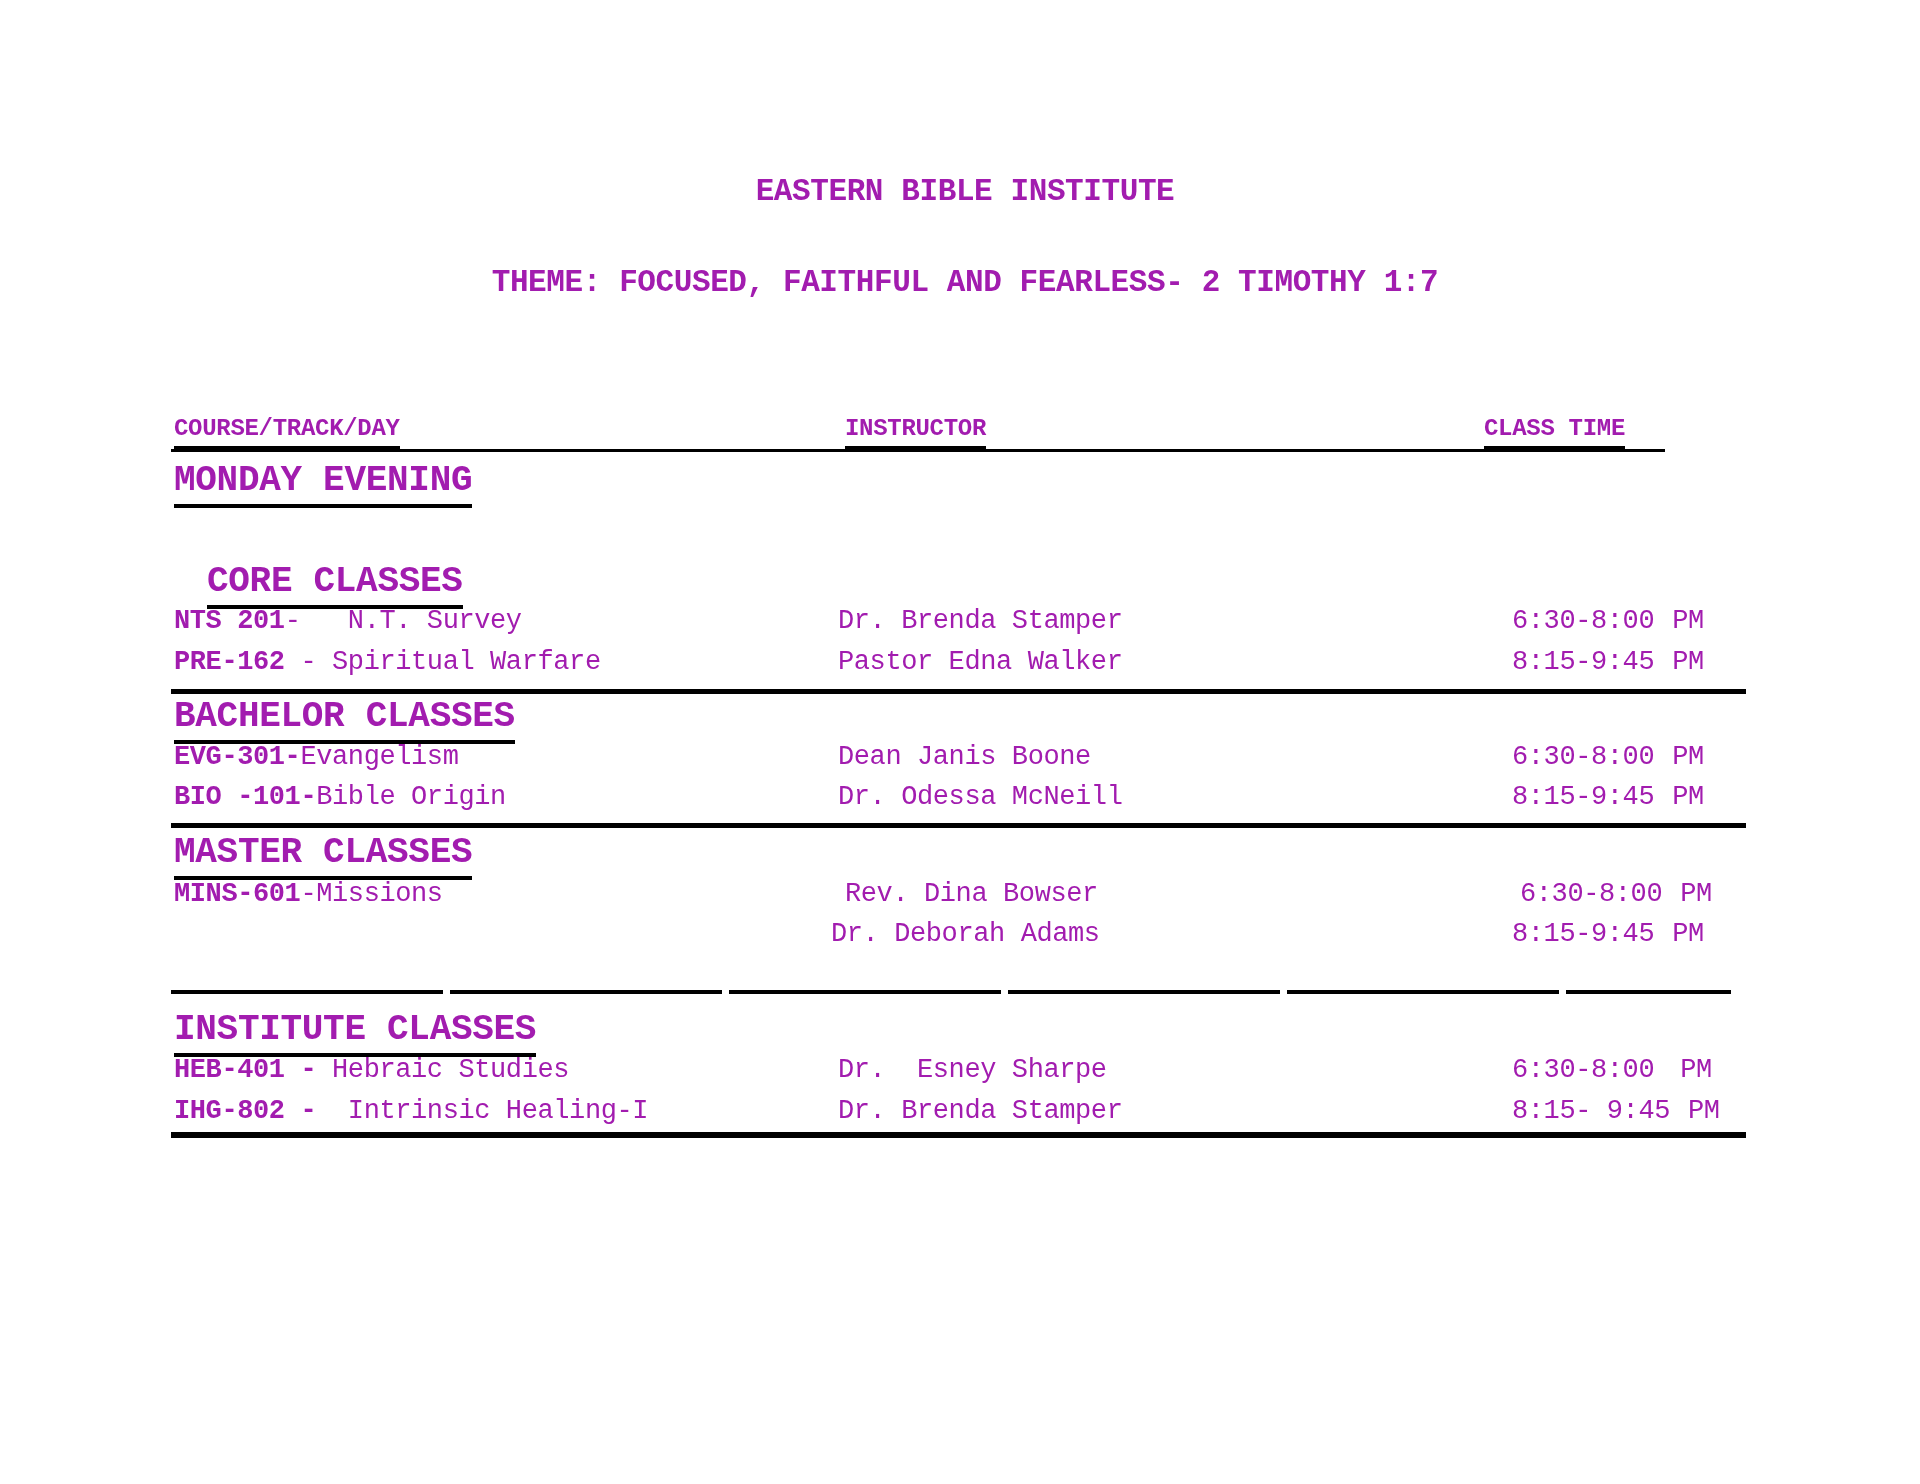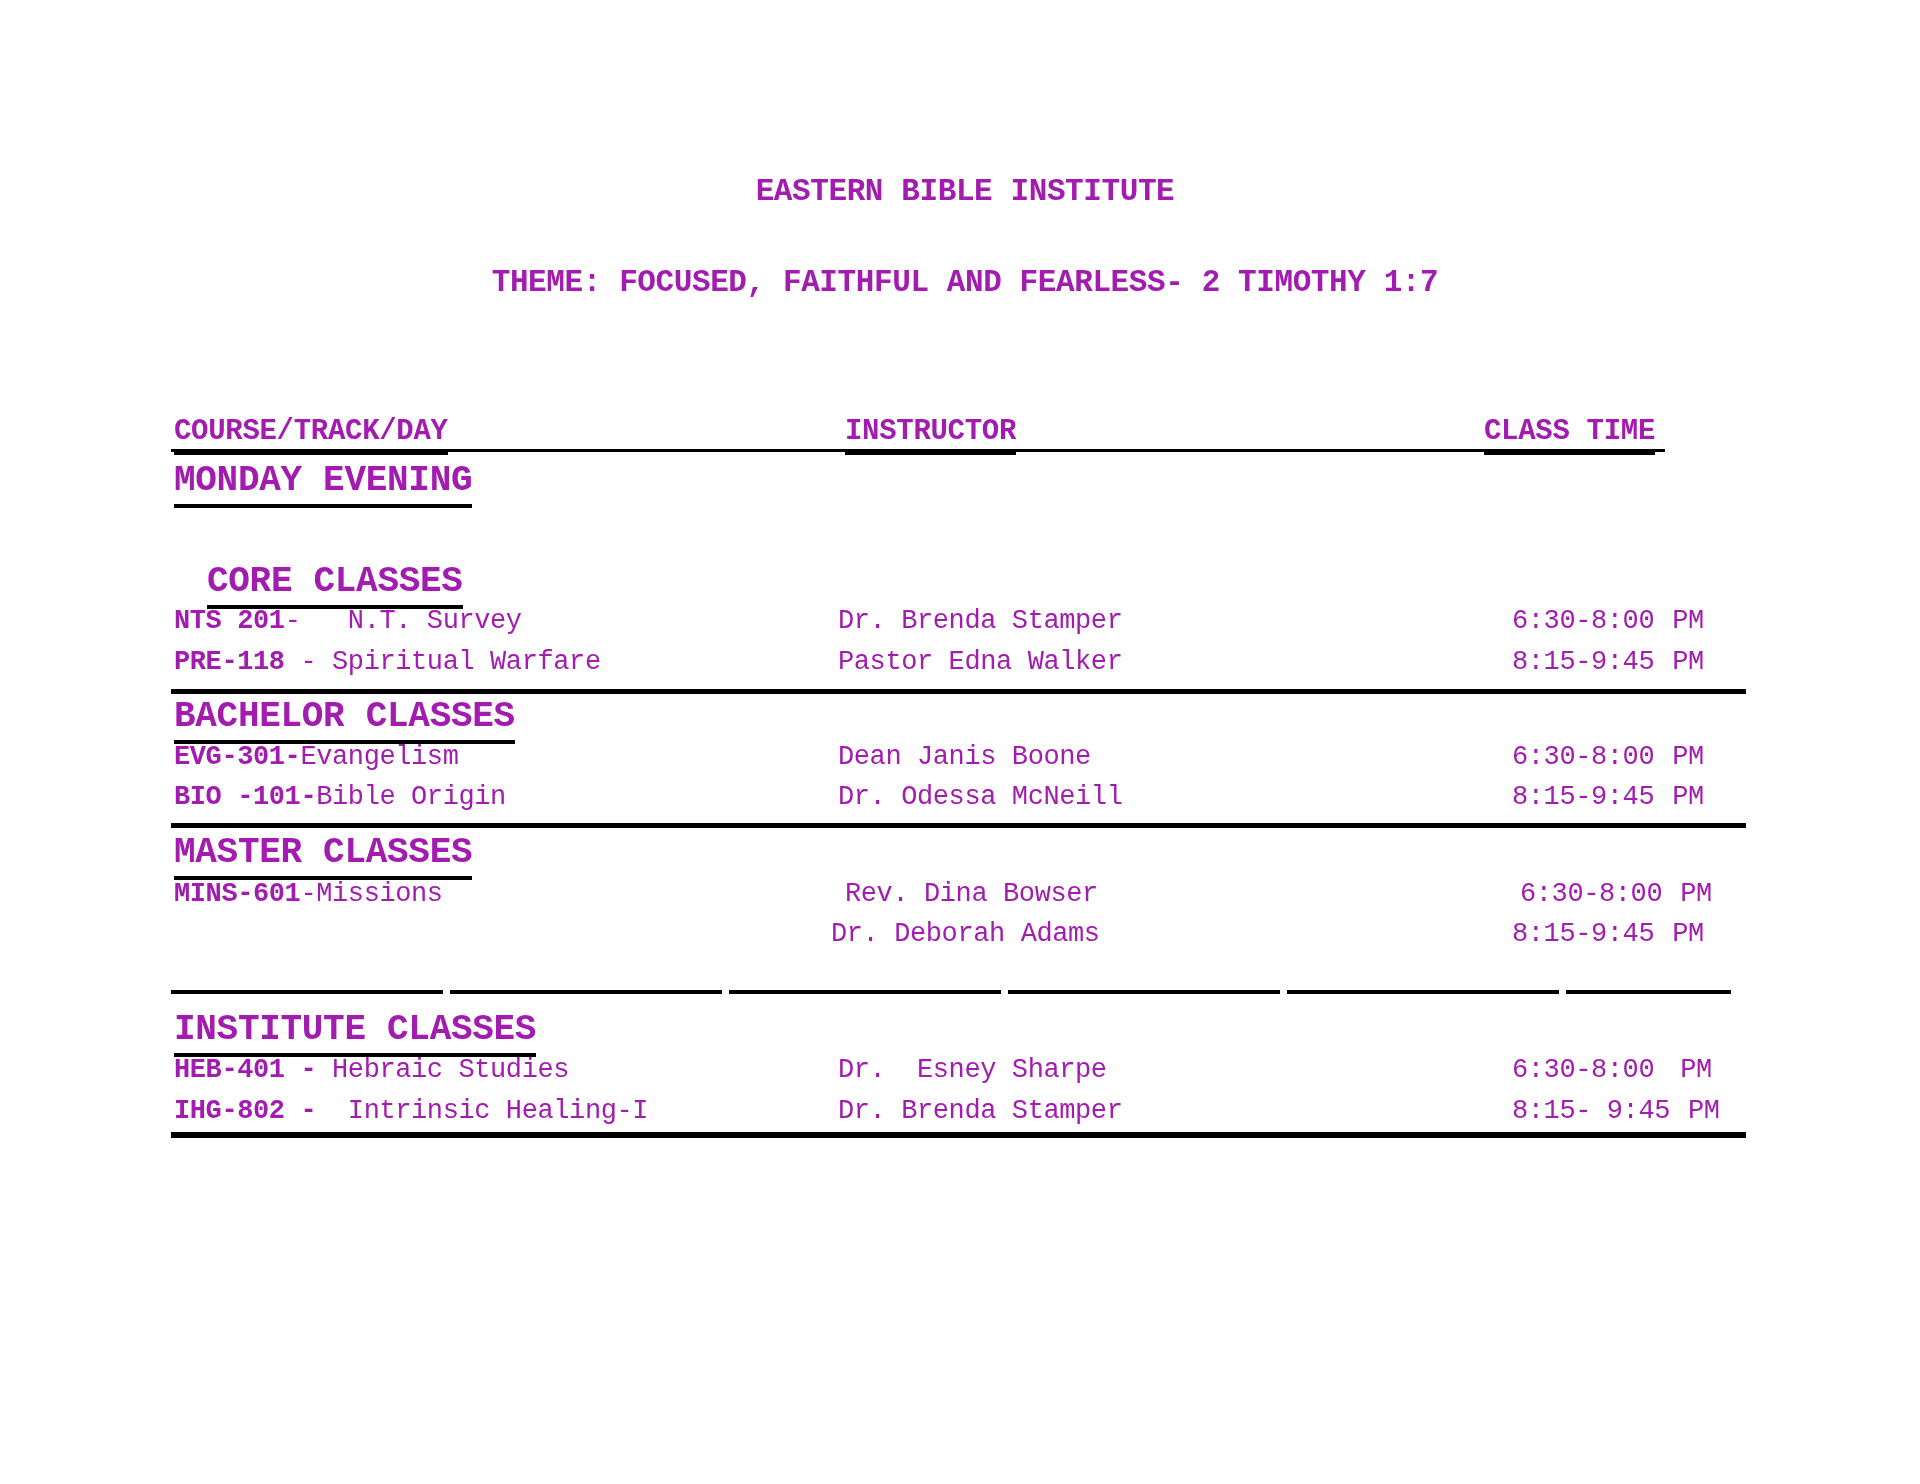--- a/index.html
+++ b/index.html
@@ -17,21 +17,21 @@
     left:150px;width:1630px;
     text-align:center;
     font-weight:bold;
     font-size:31px;
     letter-spacing:-0.4px;
     white-space:pre;
   }
   
   .col-head{
     font-weight:bold;
-    font-size:29px;
+    font-size:24px;
     letter-spacing:-0.3px;
     white-space:pre;
     border-bottom:3px solid #000;
     padding-bottom:4px;
   }
   .header-rule{
     left:171px;top:449px;width:1494px;height:3px;background:#000;
   }
   
   .heading{
@@ -72,21 +72,21 @@
 
   <div class="abs heading" style="left:174px;top:460px;">MONDAY EVENING</div>
 
   <div class="abs heading" style="left:174px;top:561px;margin-left:33px;">CORE CLASSES</div>
   <div class="abs row" style="top:601px;">
     <span class="cell c-course"><span class="code">NTS 201</span><span>-   N.T. Survey</span></span>
     <span class="cell c-instructor">Dr. Brenda Stamper</span>
     <span class="cell c-time"><span>6:30-8:00</span><span>PM</span></span>
   </div>
   <div class="abs row" style="top:642px;">
-    <span class="cell c-course"><span class="code">PRE-118</span><span> - Spiritual Warfare</span></span>
+    <span class="cell c-course"><span class="code">PRE-162</span><span> - Spiritual Warfare</span></span>
     <span class="cell c-instructor">Pastor Edna Walker</span>
     <span class="cell c-time"><span>8:15-9:45</span><span>PM</span></span>
   </div>
   <div class="abs rule" style="top:689px;"></div>
 
   <div class="abs heading" style="left:174px;top:696px;">BACHELOR CLASSES</div>
   <div class="abs row" style="top:737px;">
     <span class="cell c-course"><span class="code">EVG-301-</span><span>Evangelism</span></span>
     <span class="cell c-instructor">Dean Janis Boone</span>
     <span class="cell c-time"><span>6:30-8:00</span><span>PM</span></span>

